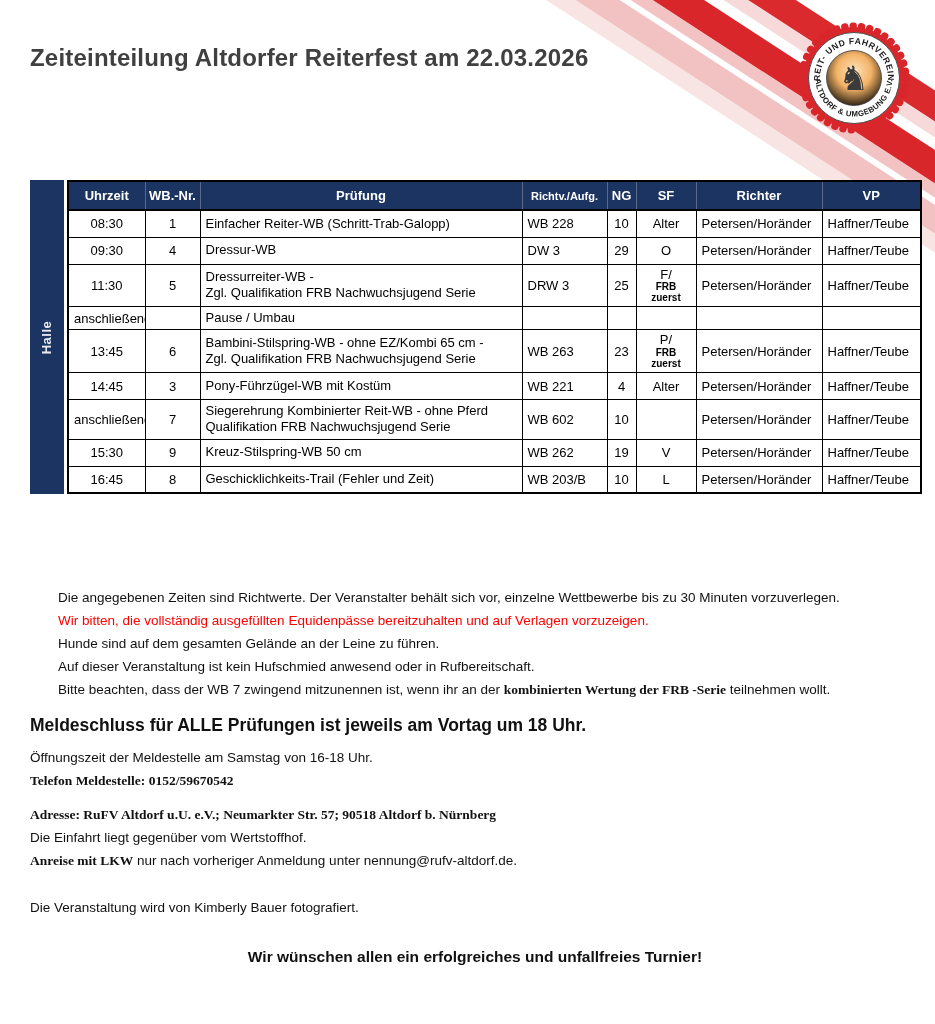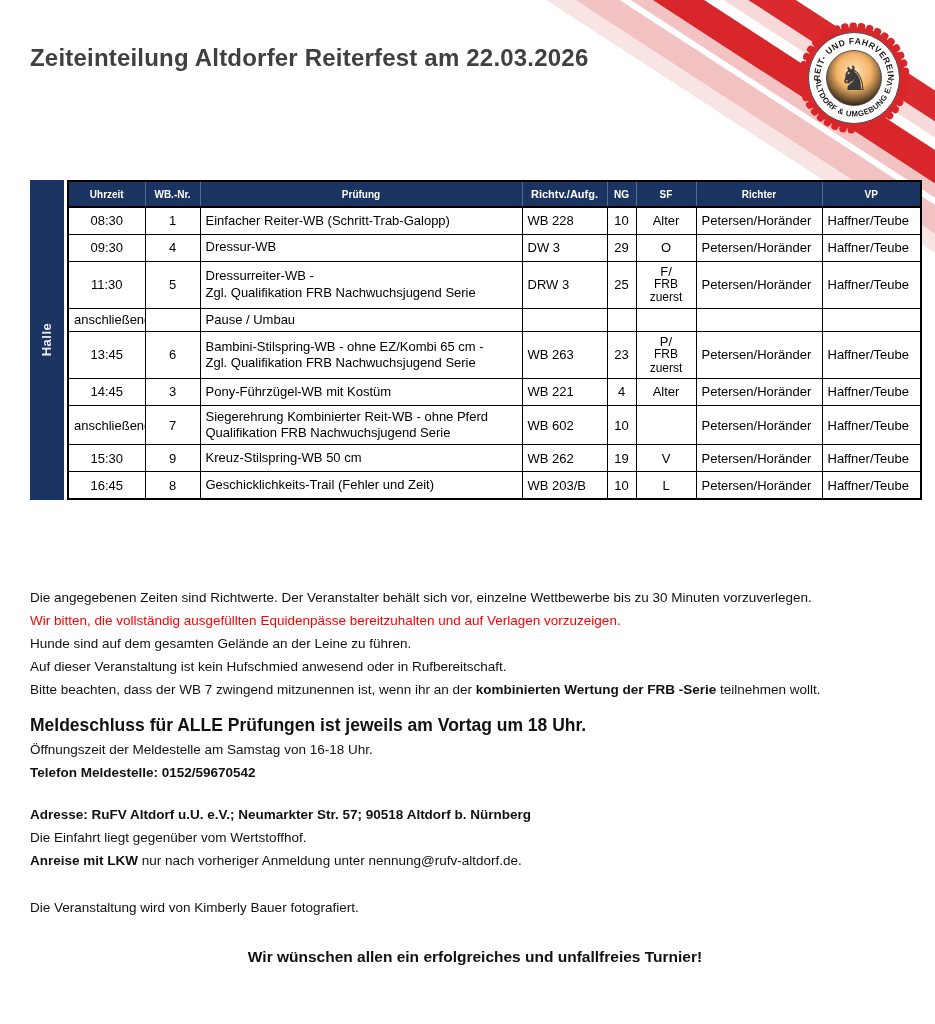--- a/index.html
+++ b/index.html
@@ -38,49 +38,49 @@
     transform:rotate(-90deg);
     color:#e8eaf0; font-weight:bold; font-size:13px; letter-spacing:0.5px;
     white-space:nowrap;
   }
   table.schedule {
     border-collapse:collapse; table-layout:fixed; width:853px;
     border:2px solid #000;
     background:#fff;
   }
   table.schedule th {
-    background:#1c3461; color:#fff; font-weight:bold; font-size:10px;
+    background:#1c3461; color:#fff; font-weight:bold; font-size:13px;
     padding:6px 2px; border:1px solid #5a6a86; border-top:2px solid #000; border-bottom:2px solid #000;
     text-align:center; overflow:hidden; white-space:nowrap;
   }
   table.schedule th.small-head { font-size:11px;margin-left:32px; }
   table.schedule td {
     border:1.5px solid #000;
     font-size:13px; color:#000;
     padding:3px 5px; vertical-align:middle;
     overflow:hidden;
   }
   td.c { text-align:center; }
   td.pruef { text-align:left; line-height:1.25; }
   tr.r-normal  td { height:27px; }
   tr.r-two     td { height:38px; }
   tr.r-pause   td { height:23px; }
   .small-time { font-size:10.5px; }
   .sf-main { display:block; line-height:1.05; }
-  .sf-sub  { display:block; font-size:12px; font-weight:normal; line-height:1.1; }
+  .sf-sub  { display:block; font-size:10px; font-weight:bold; line-height:1.1; }
   .line2 { display:block; }
 
   
   .block { position:absolute; left:30px; right:15px; font-size:13.5px; line-height:23px; color:#111; }
   .b-notes1 { top:494px; }
-  .b-notes2 { top:586px; }
+  .b-notes2 { top:586px;margin-left:28px; }
   .red-bold { color:#fe0000; font-weight:normal; }
-  .bold { font-weight:bold; }
+  .bold { font-weight:bold;font-family:Liberation Serif, serif; }
   .b-melde { top:712px; }
-  .melde-heading { font-size:17.5px; font-weight:bold; line-height:26px; margin-bottom:0; }
+  .melde-heading { font-size:17.5px; font-weight:bold; line-height:26px; margin-bottom:8px; }
   .b-adresse { top:803px; }
   .b-photo { top:896px; }
   .b-closing {
     top:944px; text-align:center;
     font-size:15.5px; font-weight:bold; line-height:26px;
   }
 </style>
 </head>
 <body>
 

